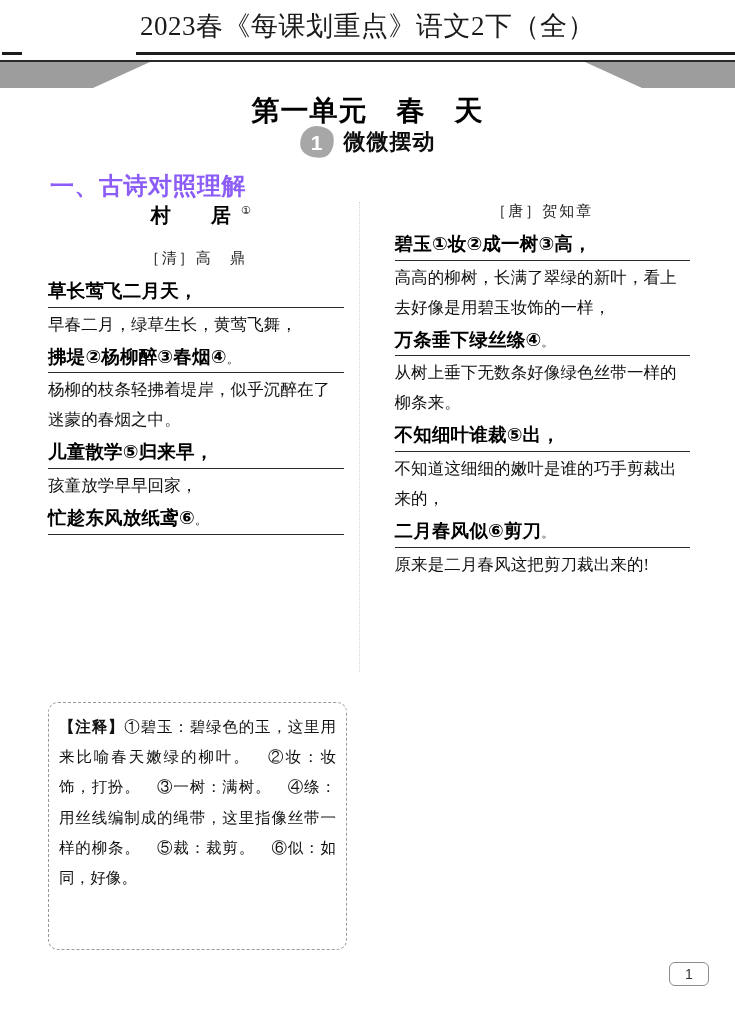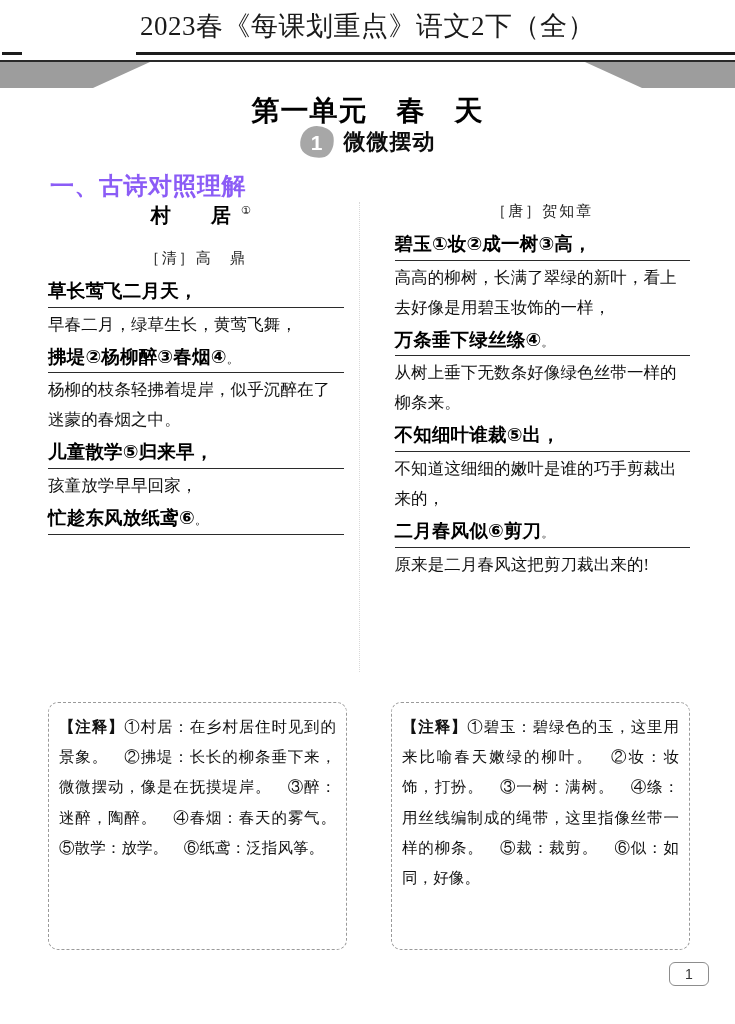--- a/index.html
+++ b/index.html
@@ -334,20 +334,17 @@
     <div class="verse"><span>不知细叶谁裁⑤出，</span><span class="tail"></span></div>
     <div class="trans">不知道这细细的嫩叶是谁的巧手剪裁出来的，</div>
 
     <div class="verse"><span>二月春风似⑥剪刀</span><span class="tail">。</span></div>
     <div class="trans">原来是二月春风这把剪刀裁出来的!</div>
   </div>
 </div>
 
 <div class="notes-row">
   <div class="note-box">
-    <div class="note-text"><span class="label">【注释】</span><span>①村居：在乡村居住时见到的景象。　②拂堤：长长的柳条垂下来，微微摆动，像是在抚摸堤岸。　③醉：迷醉，陶醉。　④春烟：春天的雾气。　⑤散学：放学。　⑥纸鸢：泛指风筝。</span></div>
-  </div>
-  <div class="note-box">
     <div class="note-text"><span class="label">【注释】</span><span>①碧玉：碧绿色的玉，这里用来比喻春天嫩绿的柳叶。　②妆：妆饰，打扮。　③一树：满树。　④绦：用丝线编制成的绳带，这里指像丝带一样的柳条。　⑤裁：裁剪。　⑥似：如同，好像。</span></div>
   </div>
 </div>
 
 <div class="page-number">1</div>
 
 </body></html>

